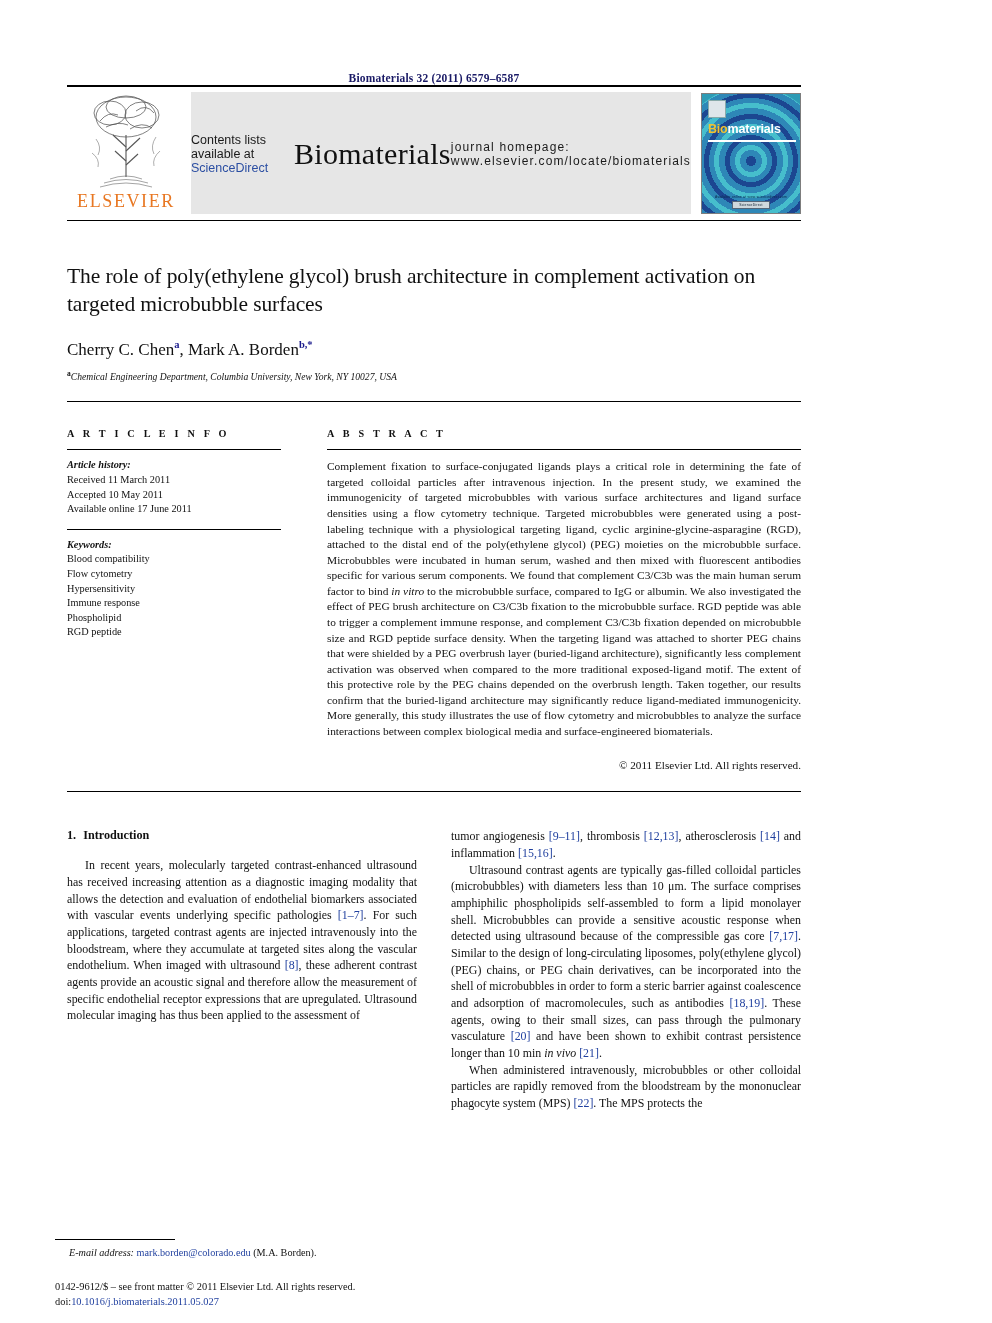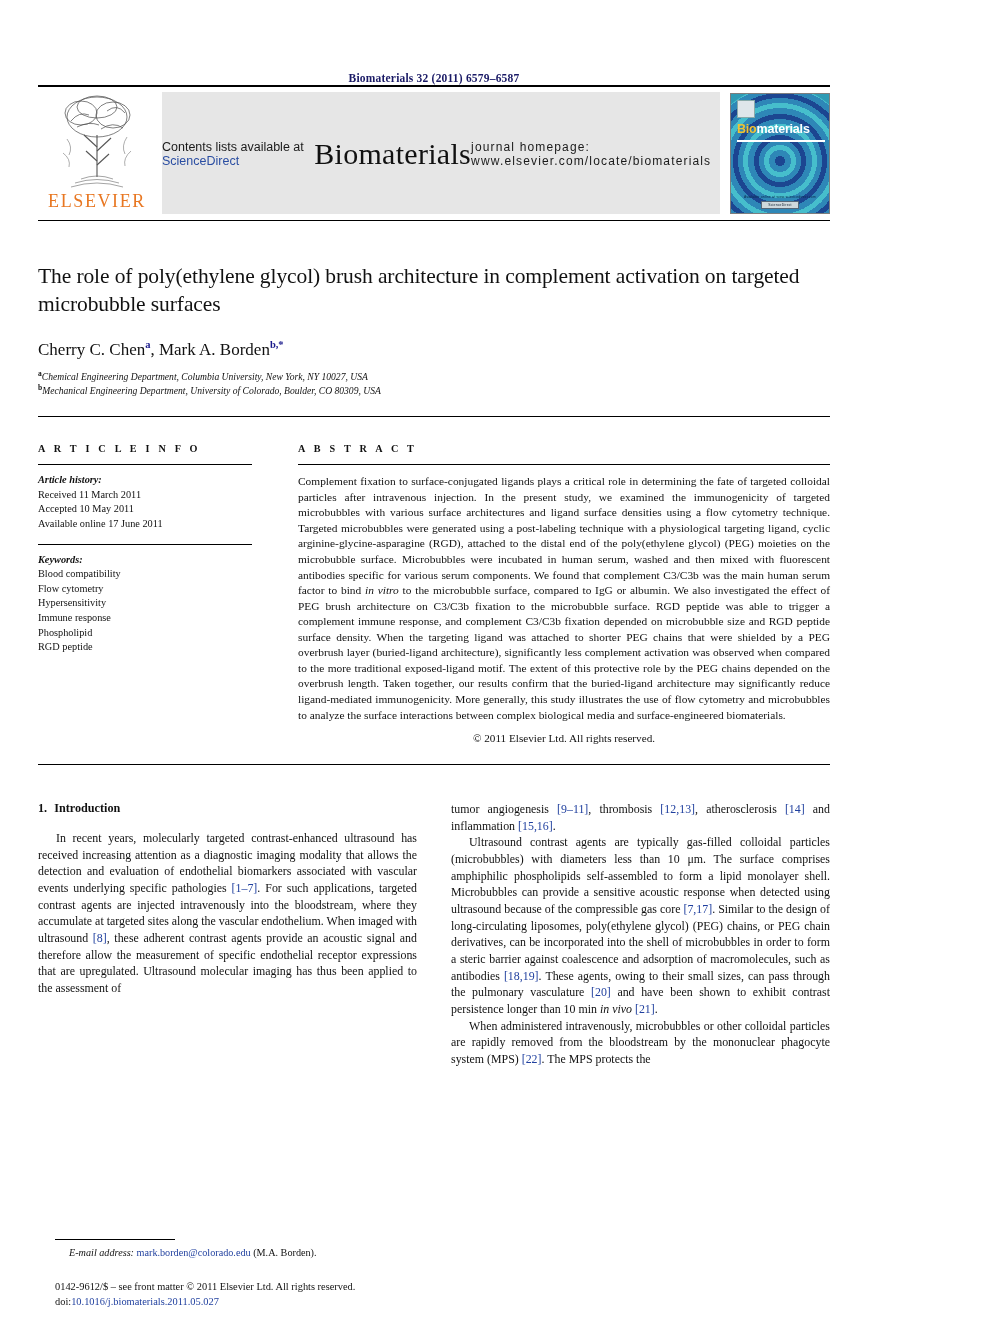--- a/index.html
+++ b/index.html
@@ -7,21 +7,21 @@
   body {
     width: 992px;
     height: 1323px;
     background: #ffffff;
     font-family: "Liberation Serif", "DejaVu Serif", serif;
     color: #000000;
     position: relative;
     overflow: hidden;
   }
 
-  .page { position: relative; width: 868px; height: 1323px; padding: 0 38px; }
+  .page { position: relative; width: 868px; height: 1323px; padding: 0 67px; }
 
   
   .running-head {
     text-align: center;
     font-family: "Liberation Serif", serif;
     font-weight: bold;
     font-size: 11.5px;
     color: #1a1a66;
     letter-spacing: 0.2px;
     padding-top: 72px;
@@ -221,22 +221,22 @@
   .abstract-body {
     margin-top: 9px;
     font-size: 11.4px;
     line-height: 1.365;
     text-align: justify;
     color: #111;
     hyphens: none;
   }
   .abstract-body .it { font-style: italic; }
   .copyright {
-    margin-top: 9px;
-    text-align: center;
+    margin-top: 20px;
+    text-align: right;
     font-size: 11.2px;
     color: #111;
   }
 
   .rule-after-abstract {
     border-top: 1.3px solid #000;
     margin-top: 20px;
   }
 
   
@@ -366,21 +366,20 @@
 
   <div class="title-block">
     <h1 class="paper-title">The role of poly(ethylene glycol) brush architecture in complement activation on targeted microbubble surfaces</h1>
 
     <div class="authors">
       <span>Cherry C. Chen</span><sup>a</sup>, <span>Mark A. Borden</span><sup>b,*</sup>
     </div>
 
     <div class="affiliations">
       <div><sup>a</sup><span>Chemical Engineering Department, Columbia University, New York, NY 10027, USA</span></div>
-      <div><sup>b</sup><span>Mechanical Engineering Department, University of Colorado, Boulder, CO 80309, USA</span></div>
     </div>
 
     <div class="rule-after-authors"></div>
   </div>
 
   <div class="info-abstract">
 
     <div class="article-info">
       <div class="sect-label">A R T I C L E    I N F O</div>
       <div class="thick-rule"></div>

